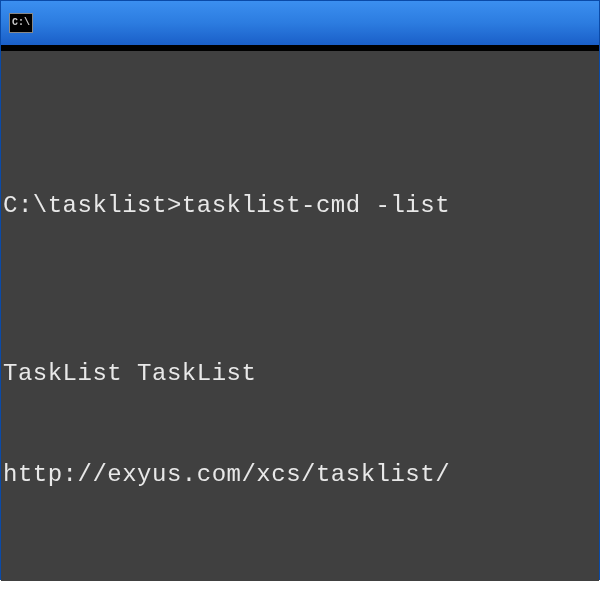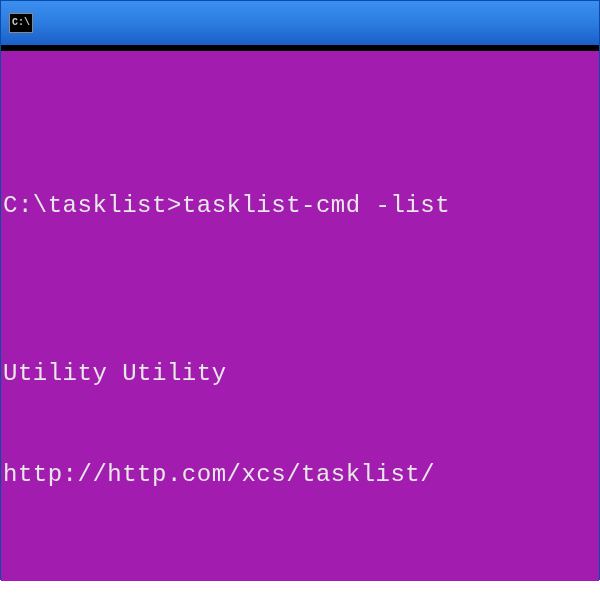--- a/index.html
+++ b/index.html
@@ -44,21 +44,21 @@
     box-sizing: border-box;
   }
   .titlebar .icon-text {
     color: #ccc;
     font-family: "Courier New", monospace;
     font-size: 10px;
     font-weight: bold;
     line-height: 1;
   }
   .terminal {
-    background: #a21caf;
+    background: #404040;
     color: #e8e8e8;
     font-family: "Lucida Console", "Courier New", monospace;
     font-size: 24px;
     line-height: 1.4;
     padding: 4px 2px 0 2px;
     white-space: pre;
     letter-spacing: 0.5px;
     border-top: 4px solid #000;
     margin-top: 2px;
     height: calc(100% - 52px);
@@ -74,22 +74,22 @@
 <div class="window">
   <div class="titlebar">
     <span class="icon">
       <span class="icon-text">C:\</span>
     </span>
   </div>
   <div class="terminal">
     <span class="line"></span>
     <span class="line">C:\tasklist&gt;tasklist-cmd -list</span>
     <span class="line"></span>
-    <span class="line">Utility Utility</span>
-    <span class="line">http://http.com/xcs/tasklist/</span>
+    <span class="line">TaskList TaskList</span>
+    <span class="line">http://exyus.com/xcs/tasklist/</span>
     <span class="line"></span>
     
     
     <span class="line"></span>
     
     
     
     
     
   </div>

